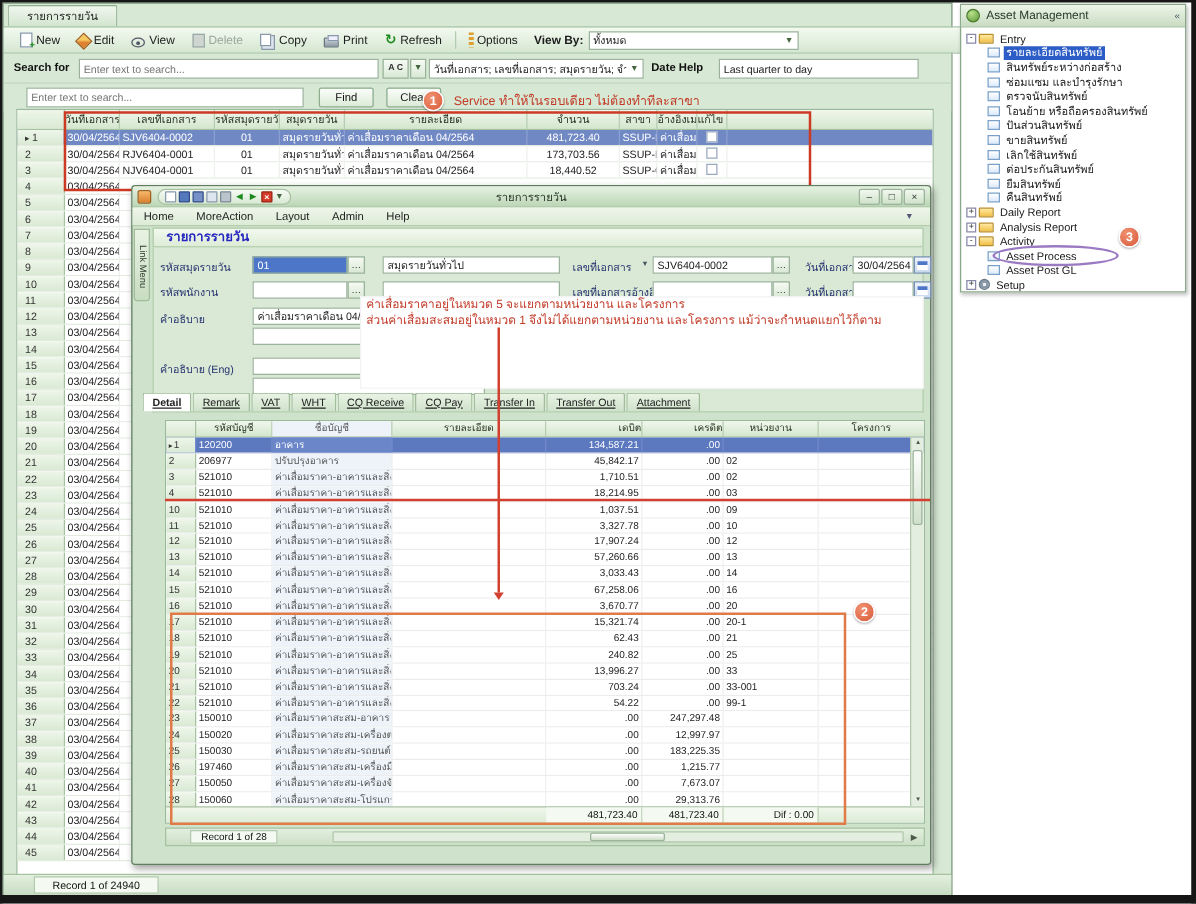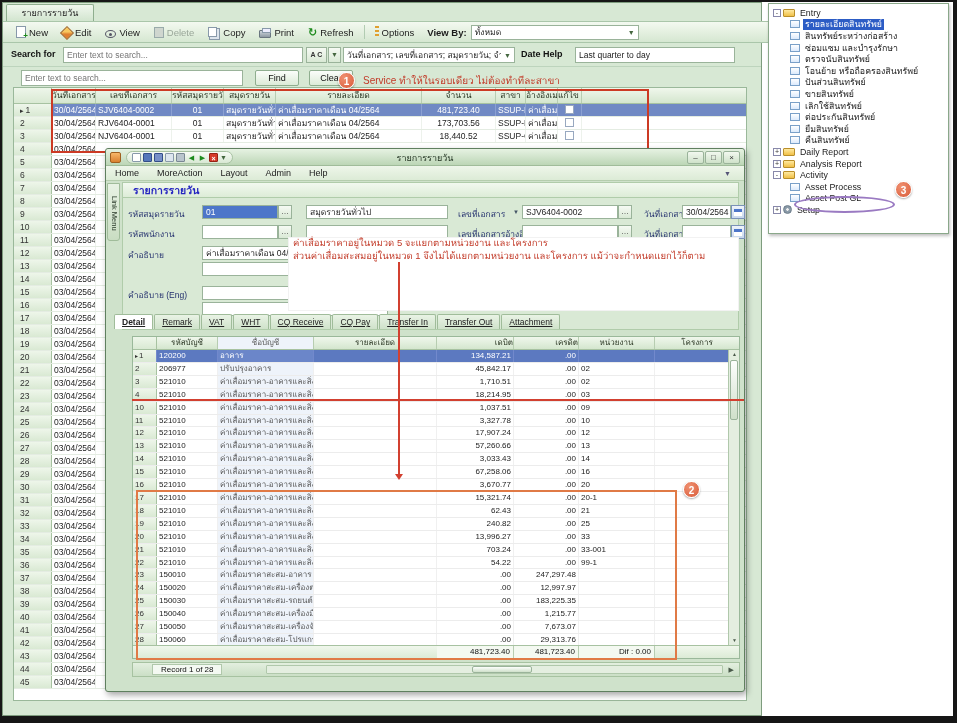--- a/index.html
+++ b/index.html
@@ -516,20 +516,25 @@
           <span class="gc c-fill"></span>
         </div>
           <div class="grow">
           <span class="gc c-num">45</span>
           <span class="gc c-date">03/04/2564</span>
           <span class="gc c-fill"></span>
         </div>
         </div>
     </div>
 
+    <div class="mw-status">
+      <span><span class="nav"></span><span class="nav"></span><span class="nav"></span></span>
+      <span class="rec-box">Record 1 of 24940</span>
+      <span><span class="nav"></span><span class="nav"></span><span class="nav"></span><span class="nav"></span><span class="nav"></span><span class="nav"></span><span class="nav"></span><span class="nav"></span><span class="nav"></span></span>
+    </div>
 
     <div class="red-rect"></div>
     <div class="badge badge1">1</div>
     <div class="note-service">Service ทำให้ในรอบเดียว ไม่ต้องทำทีละสาขา</div>
   </div>
 
   <div class="dialog">
     <div class="dt-bar">
       <span class="app-ico"></span>
       <span class="qat">
@@ -815,21 +820,21 @@
           <span class="dc d-code">150030</span>
           <span class="dc d-name">ค่าเสื่อมราคาสะสม-รถยนต์</span>
           <span class="dc d-det"></span>
           <span class="dc d-deb">.00</span>
           <span class="dc d-cre">183,225.35</span>
           <span class="dc d-dept"></span>
           <span class="dc d-proj"></span>
         </div>
           <div class="drow">
           <span class="dc d-num">26</span>
-          <span class="dc d-code">150040</span>
+          <span class="dc d-code">197460</span>
           <span class="dc d-name">ค่าเสื่อมราคาสะสม-เครื่องมื...</span>
           <span class="dc d-det"></span>
           <span class="dc d-deb">.00</span>
           <span class="dc d-cre">1,215.77</span>
           <span class="dc d-dept"></span>
           <span class="dc d-proj"></span>
         </div>
           <div class="drow">
           <span class="dc d-num">27</span>
           <span class="dc d-code">150050</span>
@@ -874,20 +879,25 @@
       <span class="drec-box">Record 1 of 28</span>
       <span><span class="nav"></span><span class="nav"></span><span class="nav"></span><span class="nav"></span><span class="nav"></span><span class="nav"></span><span class="nav"></span><span class="nav"></span><span class="nav"></span></span>
       <span class="hscroll">
           <span class="thumb"></span>
         </span>
       <span class="nav">▶</span>
     </div>
   </div>
 
   <div class="asset-panel">
+    <div class="ap-head">
+      <span class="ap-ico"></span>
+      <span class="ap-title">Asset Management</span>
+      <span class="ap-collapse">«</span>
+    </div>
     <div class="tree">
 
     <div class="tree-row folder">
         <span class="tw"></span>
         <span class="ticon"></span>
         <span class="tlabel">Entry</span>
       </div>
         <div class="tree-row leaf sel">
 
         <span class="ticon"></span>

